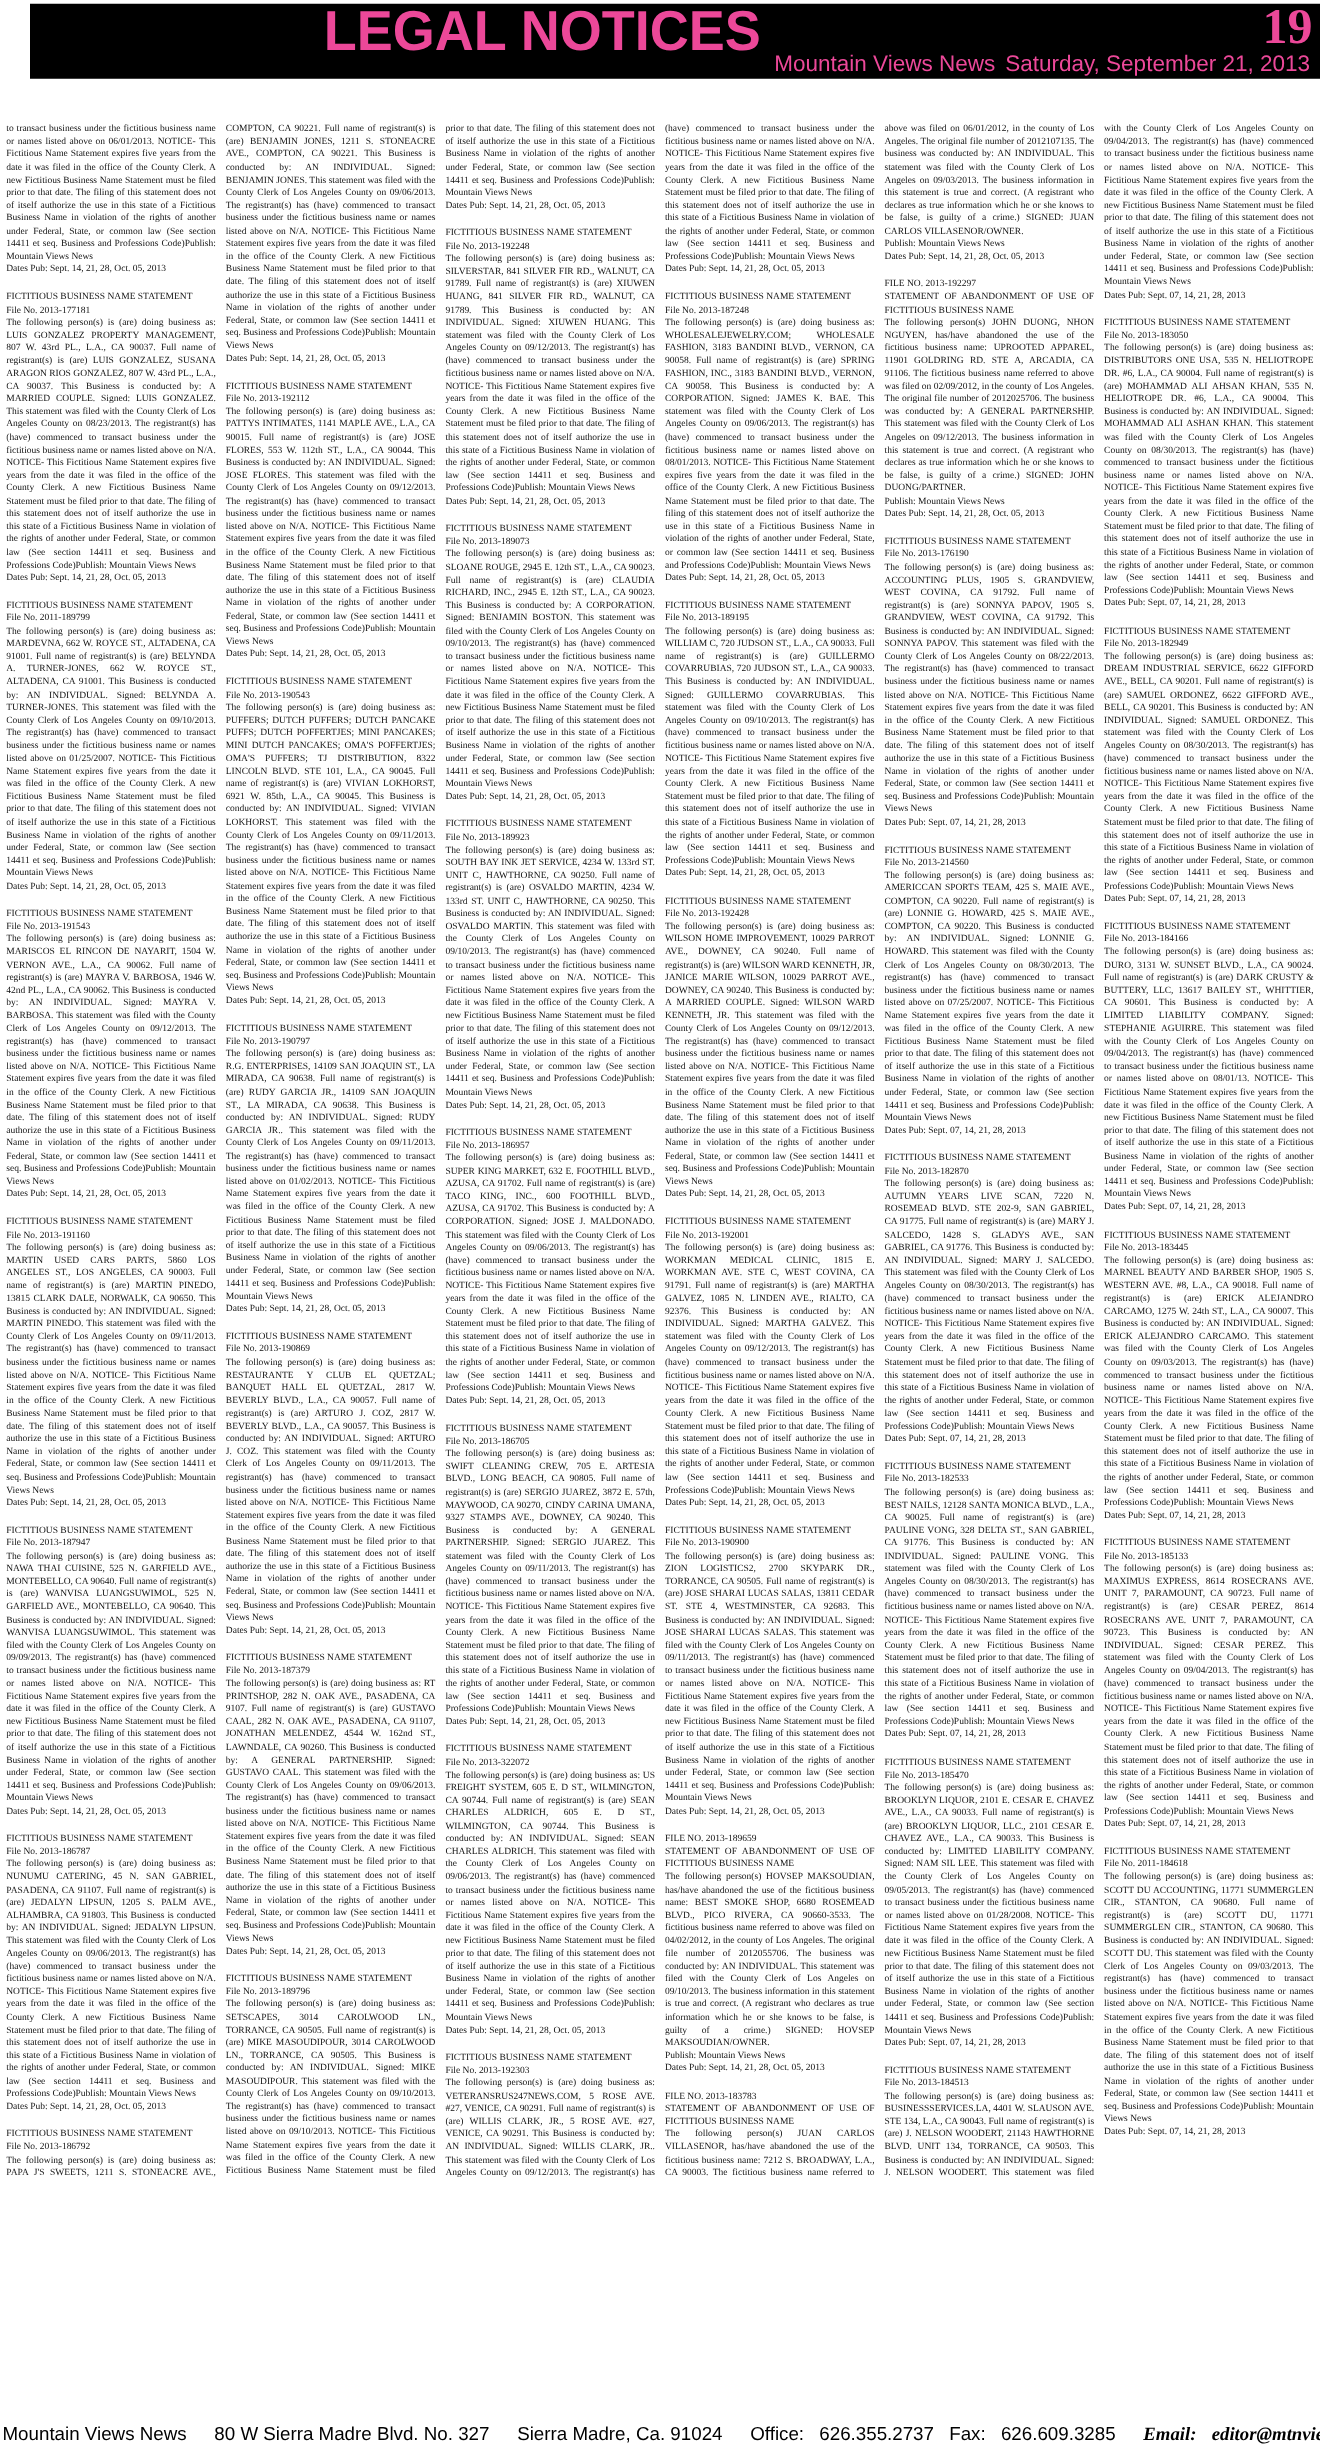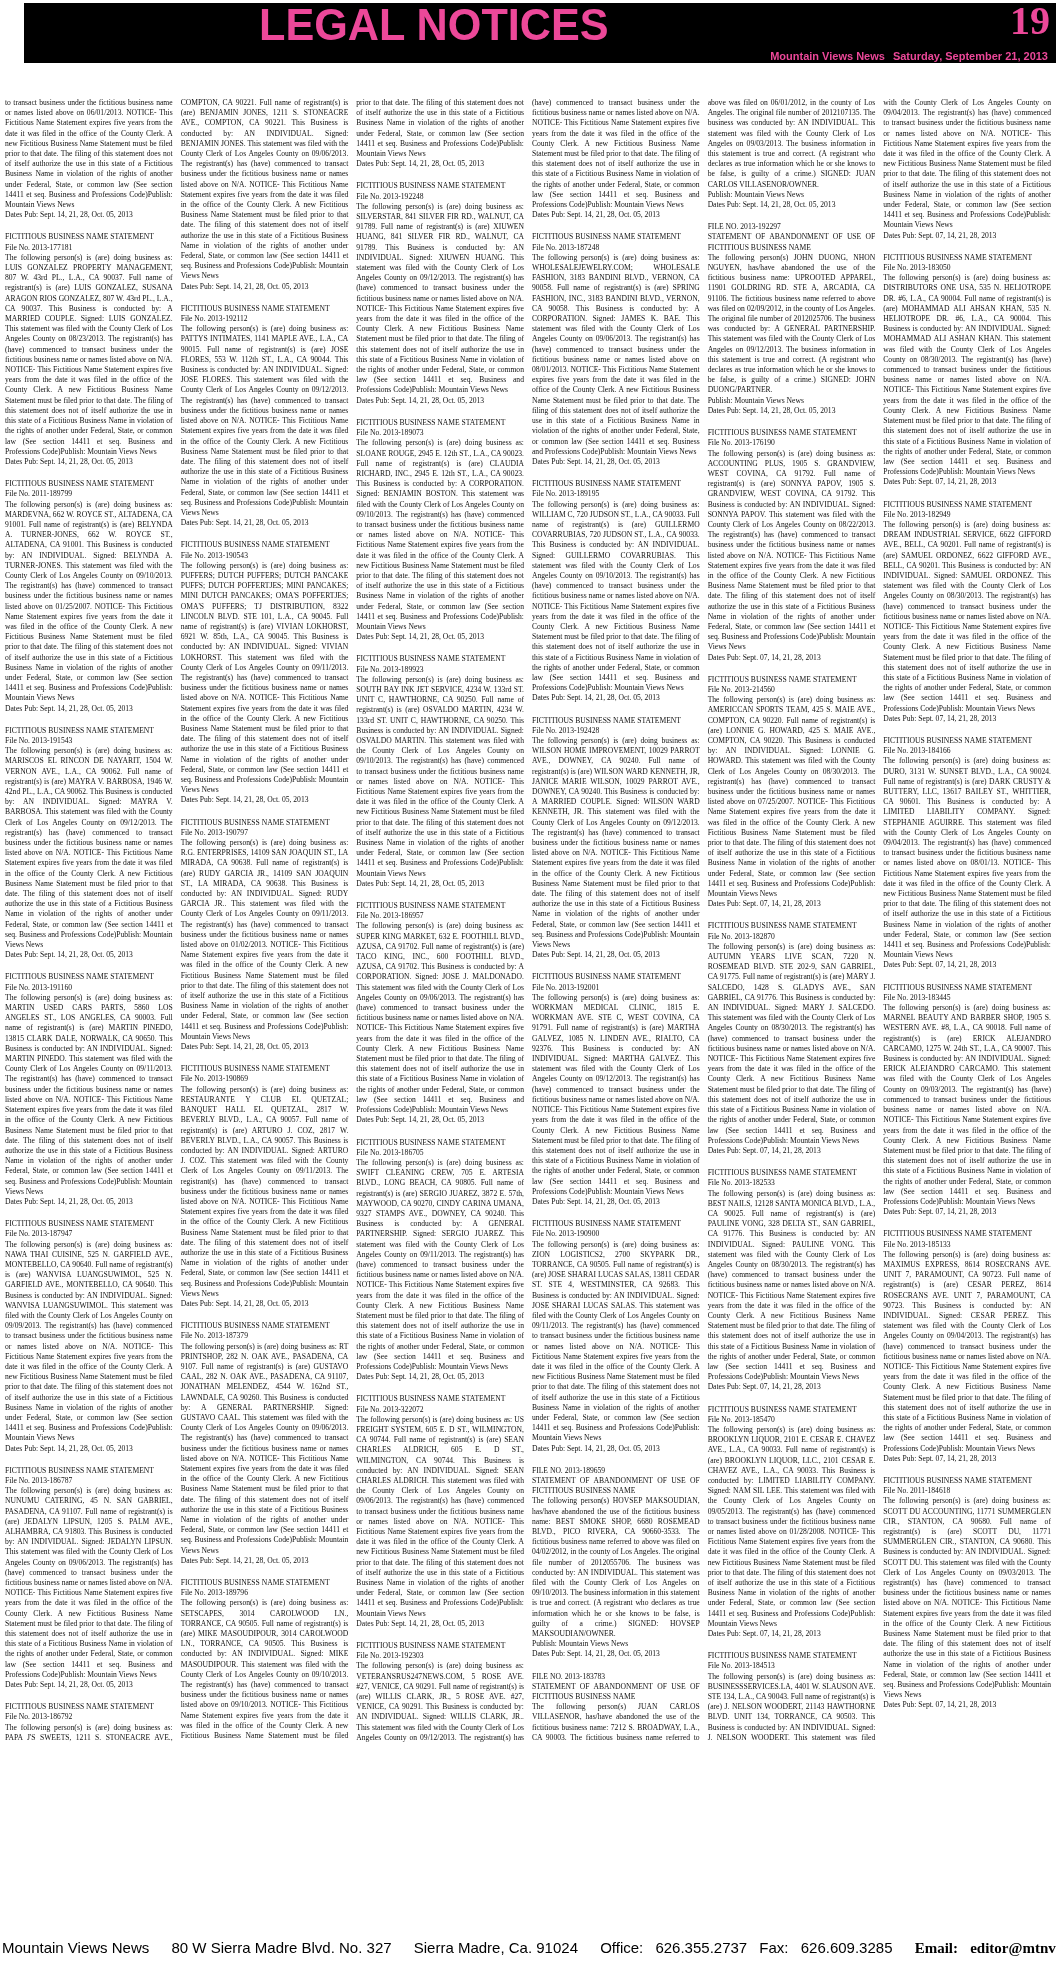--- a/index.html
+++ b/index.html
@@ -16,21 +16,21 @@
     font-family:"Liberation Sans", sans-serif;font-weight:bold;
     font-size:45px;letter-spacing:0px;transform:scale(0.96,1.0);transform-origin:left top;
     white-space:nowrap;
   }
   .page-number{
     position:absolute;right:6px;top:-6px;
     font-family:"Liberation Serif", serif;font-weight:bold;font-size:40px;
   }
   .dateline{
     position:absolute;right:8px;bottom:1px;
-    font-family:"Liberation Sans", sans-serif;font-weight:bold;font-size:11px;
+    font-family:"Liberation Sans", sans-serif;font-weight:normal;font-size:18px;
     white-space:nowrap;
   }
   .dateline span{margin-left:8px;}
   
   .notices{
     position:absolute;top:57px;left:5px;right:5px;bottom:30px;overflow:hidden;
     columns:6;column-gap:8px;column-fill:balance;
     font-size:7.6px;line-height:10.2px;text-align:justify;margin-top:41px;
   }
   .notice{margin:0 0 12px 0;break-inside:auto;}
@@ -39,21 +39,21 @@
   .notice p{margin:0;}
   .nd{display:block;}
   
   .pagefooter{
     position:absolute;left:0;right:0;bottom:2px;height:22px;
     font-family:"Liberation Sans", sans-serif;font-size:15px;color:#000;
     white-space:nowrap;padding-left:2px;
   }
   .pagefooter .gap{display:inline-block;width:18px;}
   .pagefooter .smallgap{display:inline-block;width:8px;}
-  .pagefooter .fancy{font-family:"Liberation Serif", serif;font-weight:bold;}
+  .pagefooter .fancy{font-family:"Liberation Serif", serif;font-style:italic;font-weight:bold;}
 </style>
 </head>
 <body>
 
 <div class="topbar">
   <div class="masthead-title">LEGAL NOTICES</div>
   <div class="page-number">19</div>
   <div class="dateline">
     <span>Mountain Views News</span><span>Saturday, September 21, 2013</span>
   </div>

